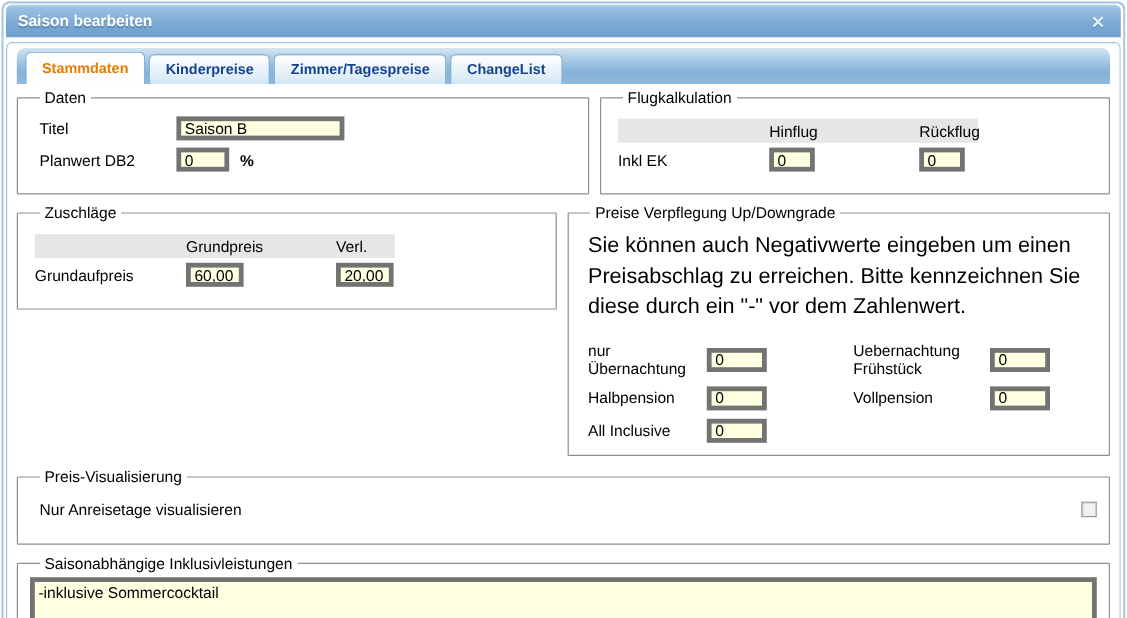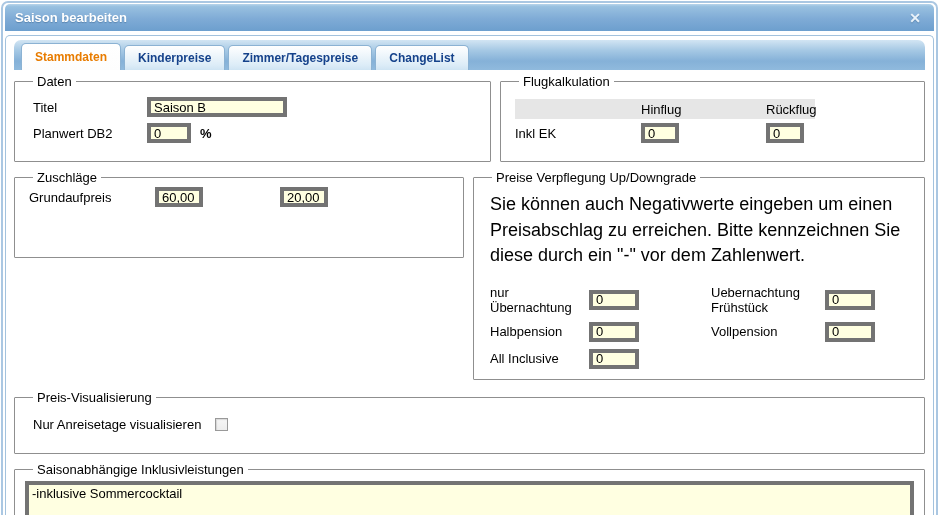--- a/index.html
+++ b/index.html
@@ -95,21 +95,21 @@
 
   
   .info { font-size:18px; line-height:1.42; width:424px; margin:5px 0 16px 6px; color:#000; }
   .vgrid {
     display:grid; grid-template-columns:99px 122px 114px 1fr;
     row-gap:7px; align-items:center; margin-left:6px; font-size:13px;
   }
   .in-verp { width:50px; }
 
   
-  .chk-row { display:flex; align-items:center; margin:10px 0 0 8px; gap:14px; }
+  .chk-row { display:flex; align-items:center; margin:10px 0 0 8px; gap:14px;justify-content:space-between; }
   .checkbox {
     width:13px; height:13px; border:1px solid #999;
     background:linear-gradient(to bottom,#f6f6f6,#ededed);
     box-shadow:inset 1px 1px 1px rgba(0,0,0,.12); cursor:pointer;
   }
 
   
   .fs-inkl textarea { width:100%; height:46px; resize:none; display:block; margin-top:2px; }
 </style>
 </head>
@@ -159,20 +159,25 @@
               <span class="lbl">Inkl EK</span>
               <span><input class="txt in-flug" type="text" value="0" style=""></span>
               <span><input class="txt in-flug" type="text" value="0" style=""></span>
             </div>
           </fieldset>
         </div>
 
         <div class="row-flex2">
           <fieldset class="fs-zus">
             <legend>Zuschläge</legend>
+            <div class="gridhead">
+              <span></span>
+              <span>Grundpreis</span>
+              <span>Verl.</span>
+            </div>
             <div class="gridrow">
               <span class="lbl">Grundaufpreis</span>
               <span><input class="txt in-zus" type="text" value="60,00" style=""></span>
               <span><input class="txt in-zus" type="text" value="20,00" style=""></span>
             </div>
           </fieldset>
 
           <fieldset class="fs-verp">
             <legend>Preise Verpflegung Up/Downgrade</legend>
             <div class="info">Sie können auch Negativwerte eingeben um einen Preisabschlag zu erreichen. Bitte kennzeichnen Sie diese durch ein "-" vor dem Zahlenwert.</div>

